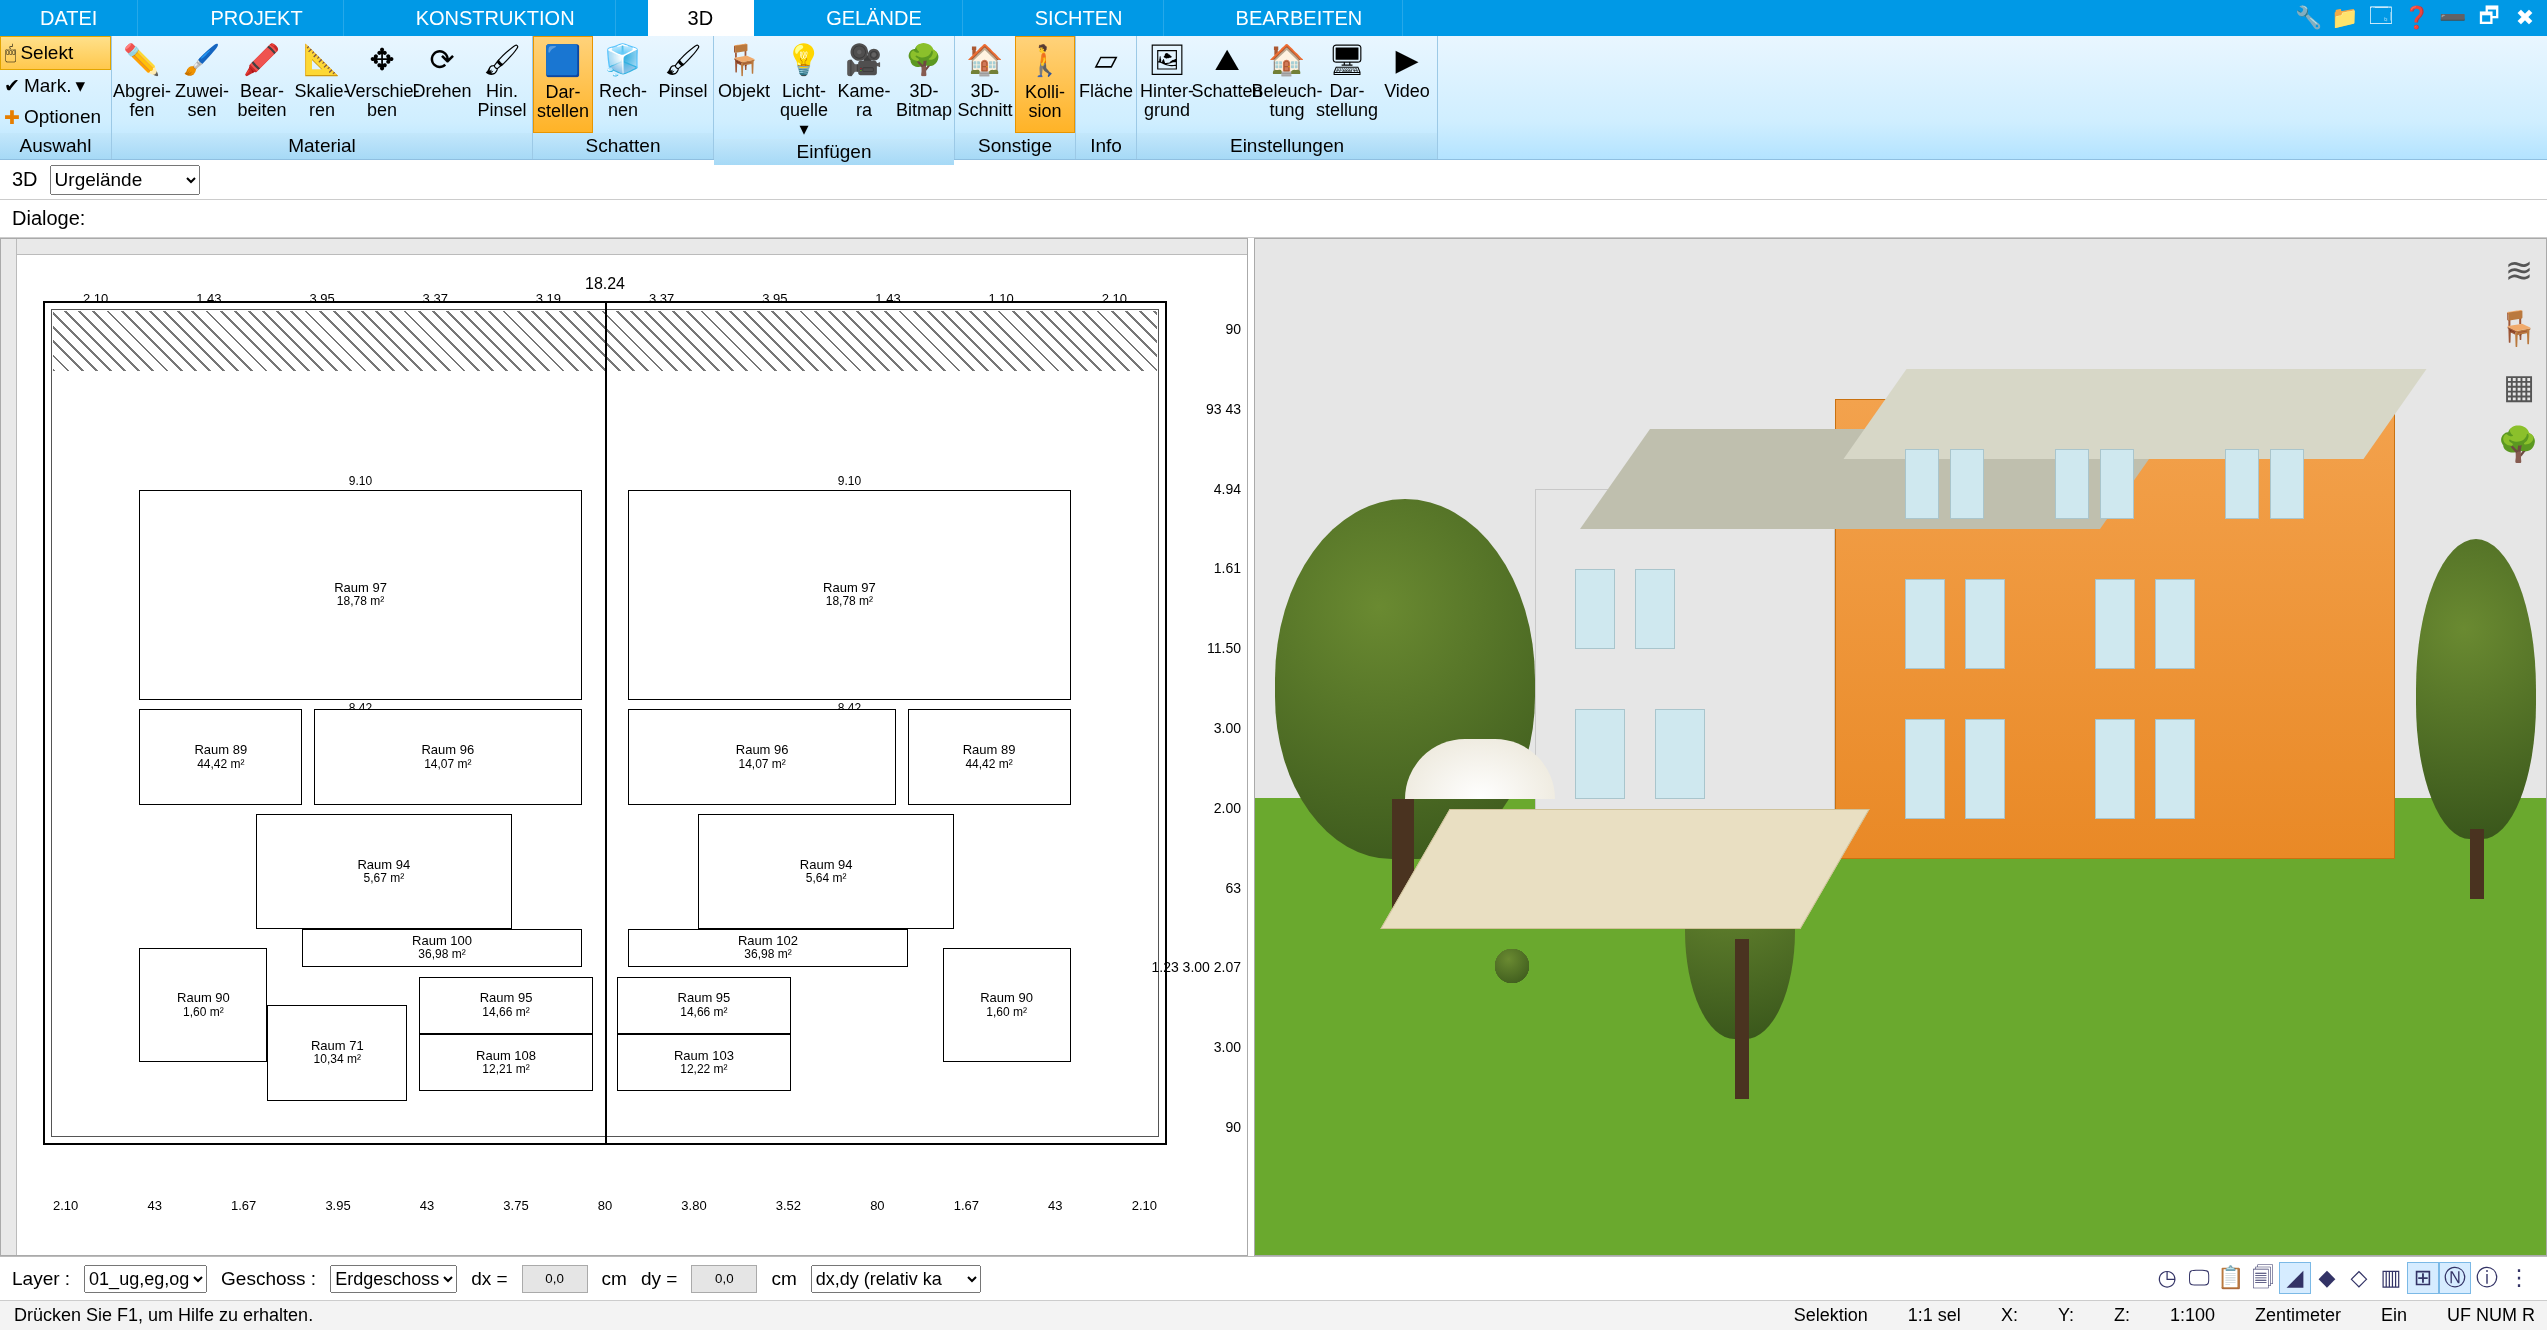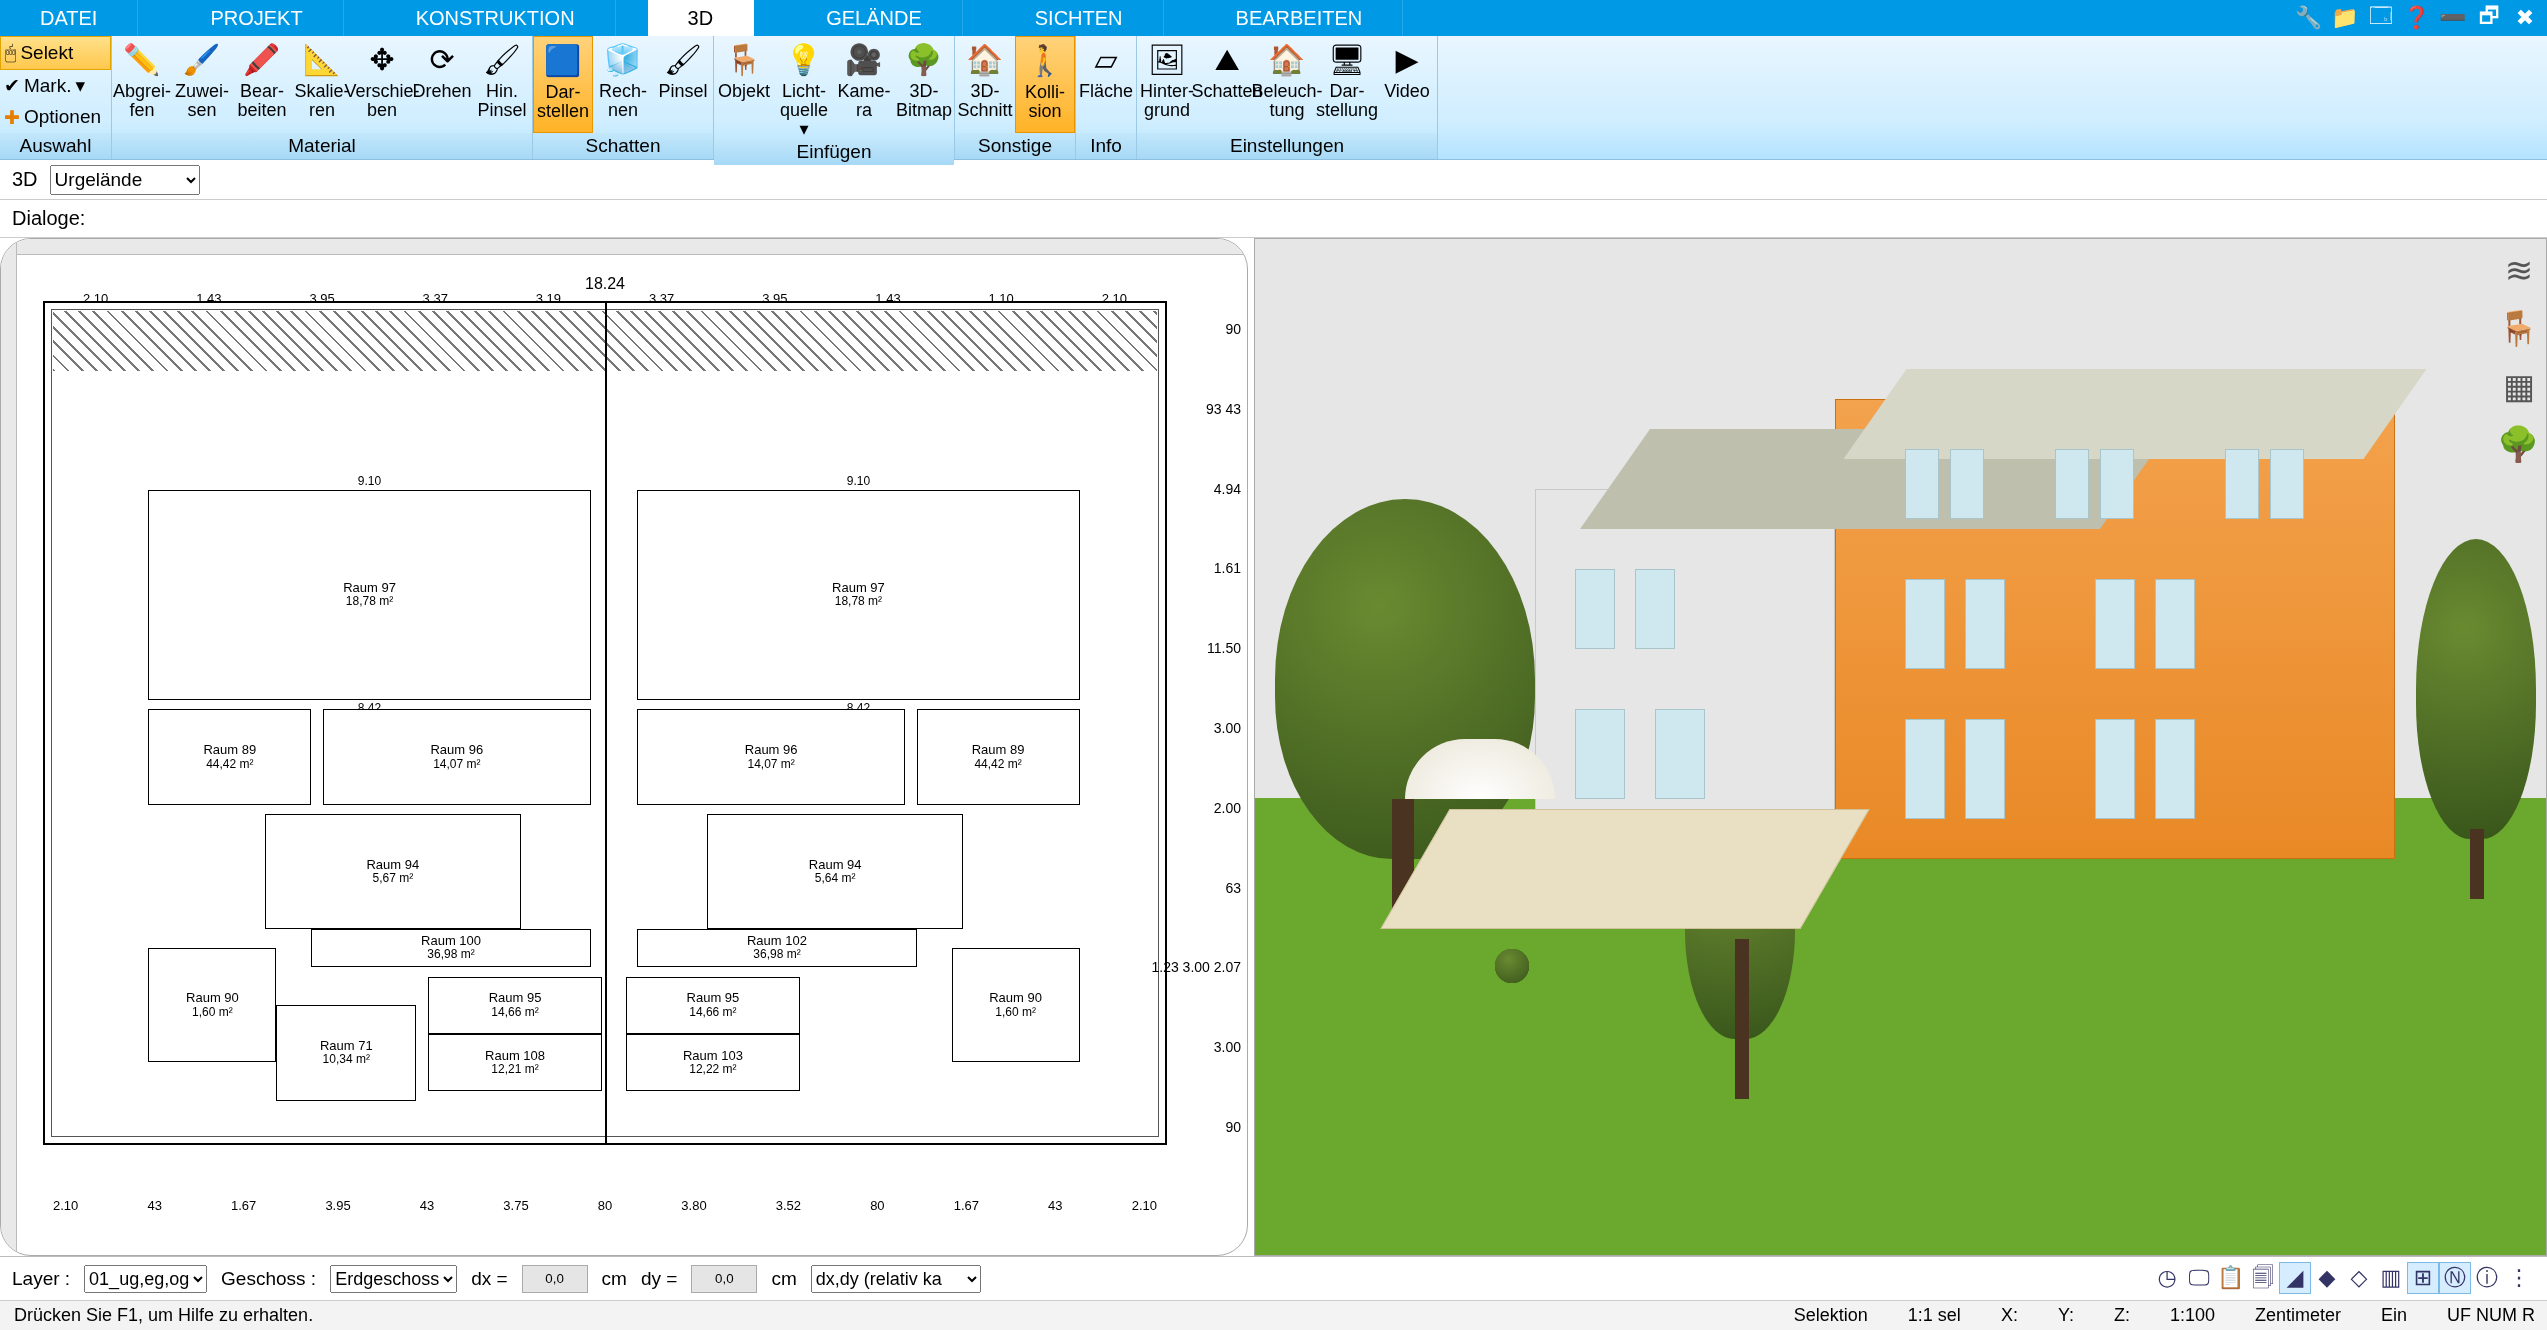--- a/index.html
+++ b/index.html
@@ -29,32 +29,32 @@
 
   
   #subbar1 { height:40px; display:flex; align-items:center; gap:12px; padding:0 12px; border-bottom:1px solid #ccc;}
   #subbar1 .cap { font-size:20px;}
   #subbar1 select { height:30px; font-size:19px; width:150px;}
   #subbar2 { height:38px; display:flex; align-items:center; padding:0 12px; border-bottom:1px solid #ccc; font-size:20px;}
 
   
   #workspace { position:relative; height:calc(1330px - 36px - 124px - 40px - 38px - 44px - 30px); display:flex;}
   .pane { position:relative; background:#fff; border:1px solid #aaa; overflow:hidden;}
-  #pane2d { width:49%;border-radius:31px; }
+  #pane2d { width:49%; }
   #pane3d { flex:1; margin-left:6px;}
   .ruler-h { position:absolute; left:0; right:0; height:16px; background:#e9e9e9; border-bottom:1px solid #bbb;}
   .ruler-v { position:absolute; top:0; bottom:0; width:16px; background:#e9e9e9; border-right:1px solid #bbb;}
   #floorplan { position:absolute; left:22px; top:22px; right:60px; bottom:40px; background:#fff; }
   #floorplan .outer { position:absolute; inset:40px 20px 70px 20px; border:2px solid #000;}
   #floorplan .outer::before{content:"";position:absolute;inset:6px;border:1px solid #555;}
   #floorplan .mid { position:absolute; left:50%; top:0; bottom:0; width:0; border-left:2px solid #000;}
   #floorplan .dimTop{position:absolute;top:14px;left:50%;transform:translateX(-50%);font-size:16px;}
   #floorplan .hatch{position:absolute;left:30px;right:30px;top:50px;height:60px;
      background:repeating-linear-gradient(45deg,#777 0 2px,transparent 2px 10px);}
-  .room{position:absolute;border:1px solid #000;background:#fff;font-size:13px;display:flex;flex-direction:column;align-items:center;justify-content:center;line-height:1.1;margin-left:9px;}
+  .room{position:absolute;border:1px solid #000;background:#fff;font-size:13px;display:flex;flex-direction:column;align-items:center;justify-content:center;line-height:1.1;}
   .room small{font-size:12px;}
   .dims-col{position:absolute;right:-54px;top:60px;bottom:80px;width:100px;font-size:14px;display:flex;flex-direction:column;justify-content:space-between;align-items:flex-end;gap:48px;}
   .dims-col span{display:block;}
 
   
   #scene { position:absolute; inset:0; background:linear-gradient(#e6e6e6 0 55%, #6aa92e 55% 100%);}
   .bld  { position:absolute; }
   .wall { position:absolute; background:#e6e6e6; border:1px solid #c8c8c8;}
   .wallOr{ background:linear-gradient(#f3a24d,#e98926); border:1px solid #c97110;}
   .roof { position:absolute; background:#bfbfae; transform:skewX(-35deg);}  

